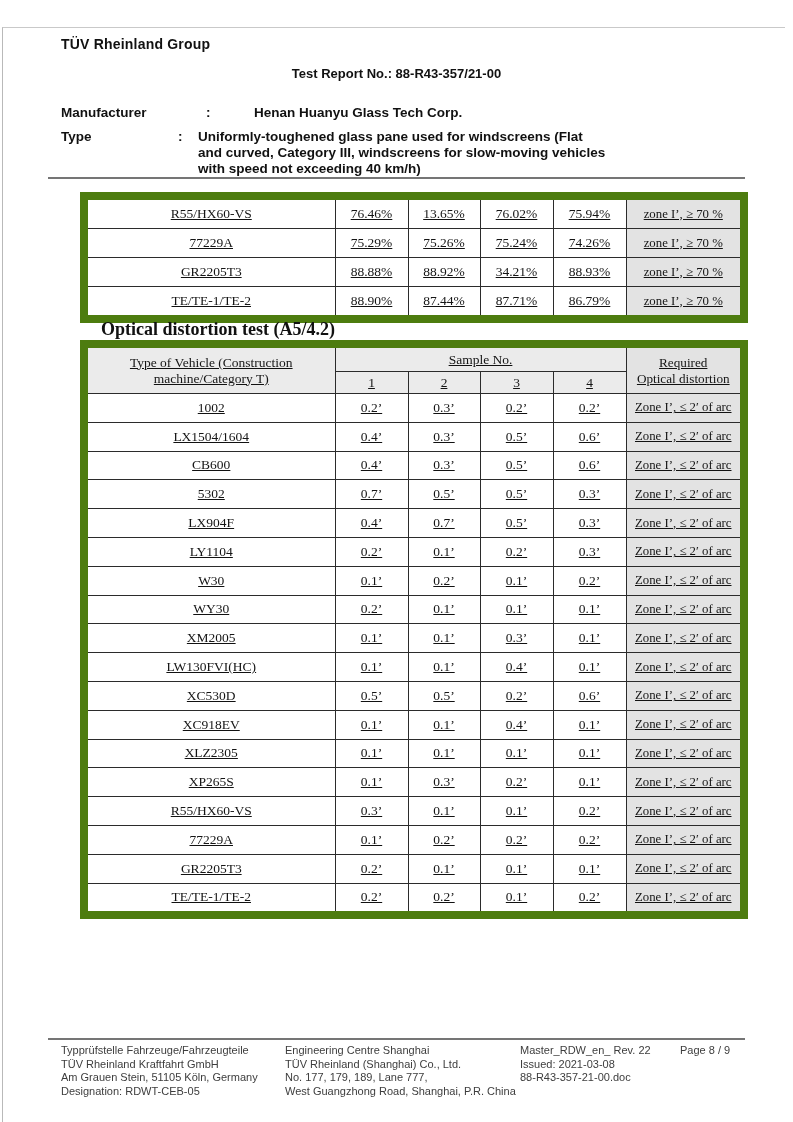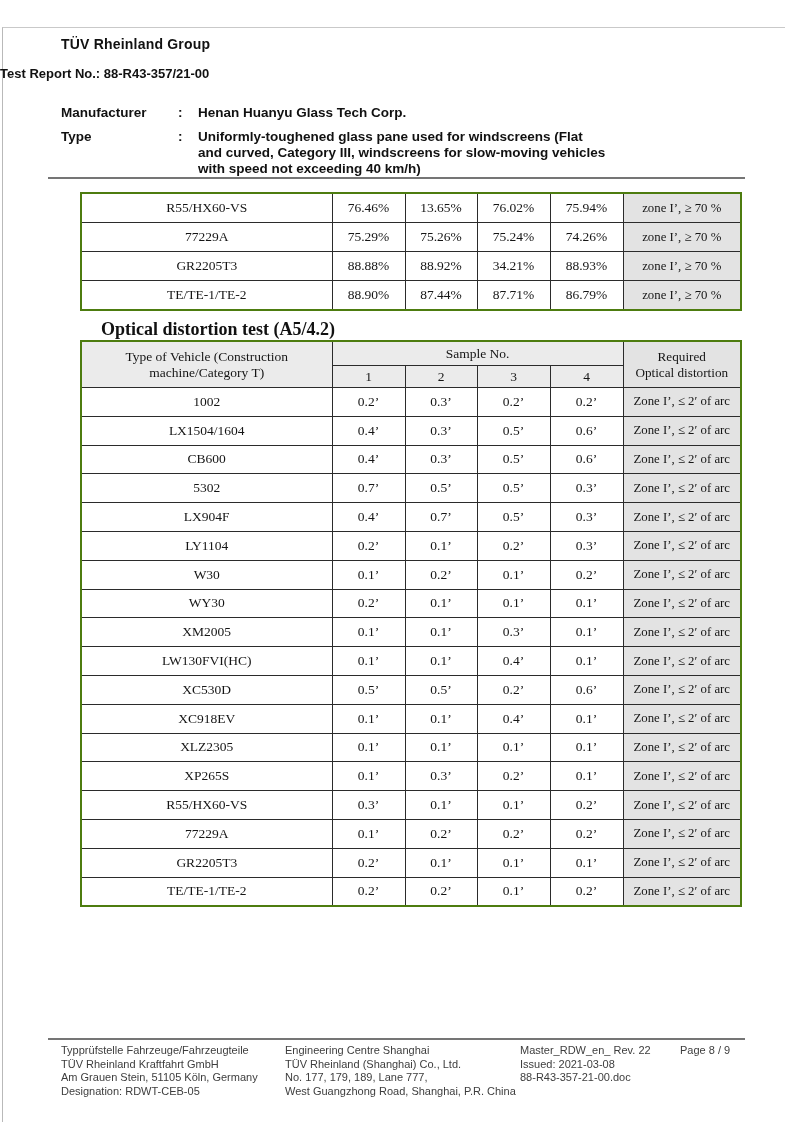--- a/index.html
+++ b/index.html
@@ -16,21 +16,21 @@
     border-left:1.5px solid #b9b9b9;border-top:1.5px solid #cscsc;
     border-top:1.5px solid #c9c9c9;
     pointer-events:none;
   }
   .group-title{
     position:absolute;left:61px;top:36px;
     font-size:14px;font-weight:bold;letter-spacing:0.2px;
   }
   .report-no{
     position:absolute;left:0;top:66px;width:793px;
-    font-size:13px;font-weight:bold;
+    text-align:center;font-size:13px;font-weight:bold;
   }
   .logo{
     position:absolute;left:601px;top:42px;width:122px;
     text-align:center;
   }
   .logo svg{display:block;margin:0 auto;}
   .logo-text{
     margin-top:2px;font-size:18px;color:#2b2b2b;letter-spacing:0px;
     white-space:nowrap;position:relative;
   }
@@ -51,21 +51,21 @@
   .doc-table{
     position:absolute;left:80px;width:660px;
     border-collapse:collapse;table-layout:fixed;
     font-family:"Liberation Serif",serif;
   }
   .doc-table td{
     border:1px solid #2b2b2b;
     text-align:center;vertical-align:middle;
     padding:0 2px;font-size:13.5px;color:#151515;
   }
-  .doc-table{border:2px solid #4d7c0f;}
+  .doc-table{border:8px solid #4d7c0f;text-decoration:underline;}
   .t1 td{height:28px;}
   .t2 thead tr.h1 td{height:23px;}
   .t2 thead tr.h2 td{height:21px;}
   .t2 tbody td{height:27.8px;}
   .t2 thead td{background:#ebebeb;}
   td.req{background:#e3e3e3;font-size:12.8px !important;}
   td.req-hdr{background:#e3e3e3 !important;white-space:pre-line;font-size:13.2px !important;}
   td.veh-hdr{white-space:pre-line;}
   .section-heading{
     position:absolute;left:101px;top:319px;
@@ -86,21 +86,21 @@
 
 <div class="page">
 
   <div class="scan-edge"></div>
 
   <div class="group-title">TÜV Rheinland Group</div>
 
   <div class="report-no">Test Report No.: 88-R43-357/21-00</div>
 
 
-  <div class="meta-row" style="top:105px;">
+  <div class="meta-row" style="top:105px;gap:28px;">
     <div class="meta-label">Manufacturer</div>
     <div class="meta-colon">:</div>
     <div class="meta-value">Henan Huanyu Glass Tech Corp.</div>
   </div>
 
   <div class="meta-row" style="top:129px;">
     <div class="meta-label">Type</div>
     <div class="meta-colon">:</div>
     <div class="meta-value">Uniformly-toughened glass pane used for windscreens (Flat
 and curved, Category III, windscreens for slow-moving vehicles

